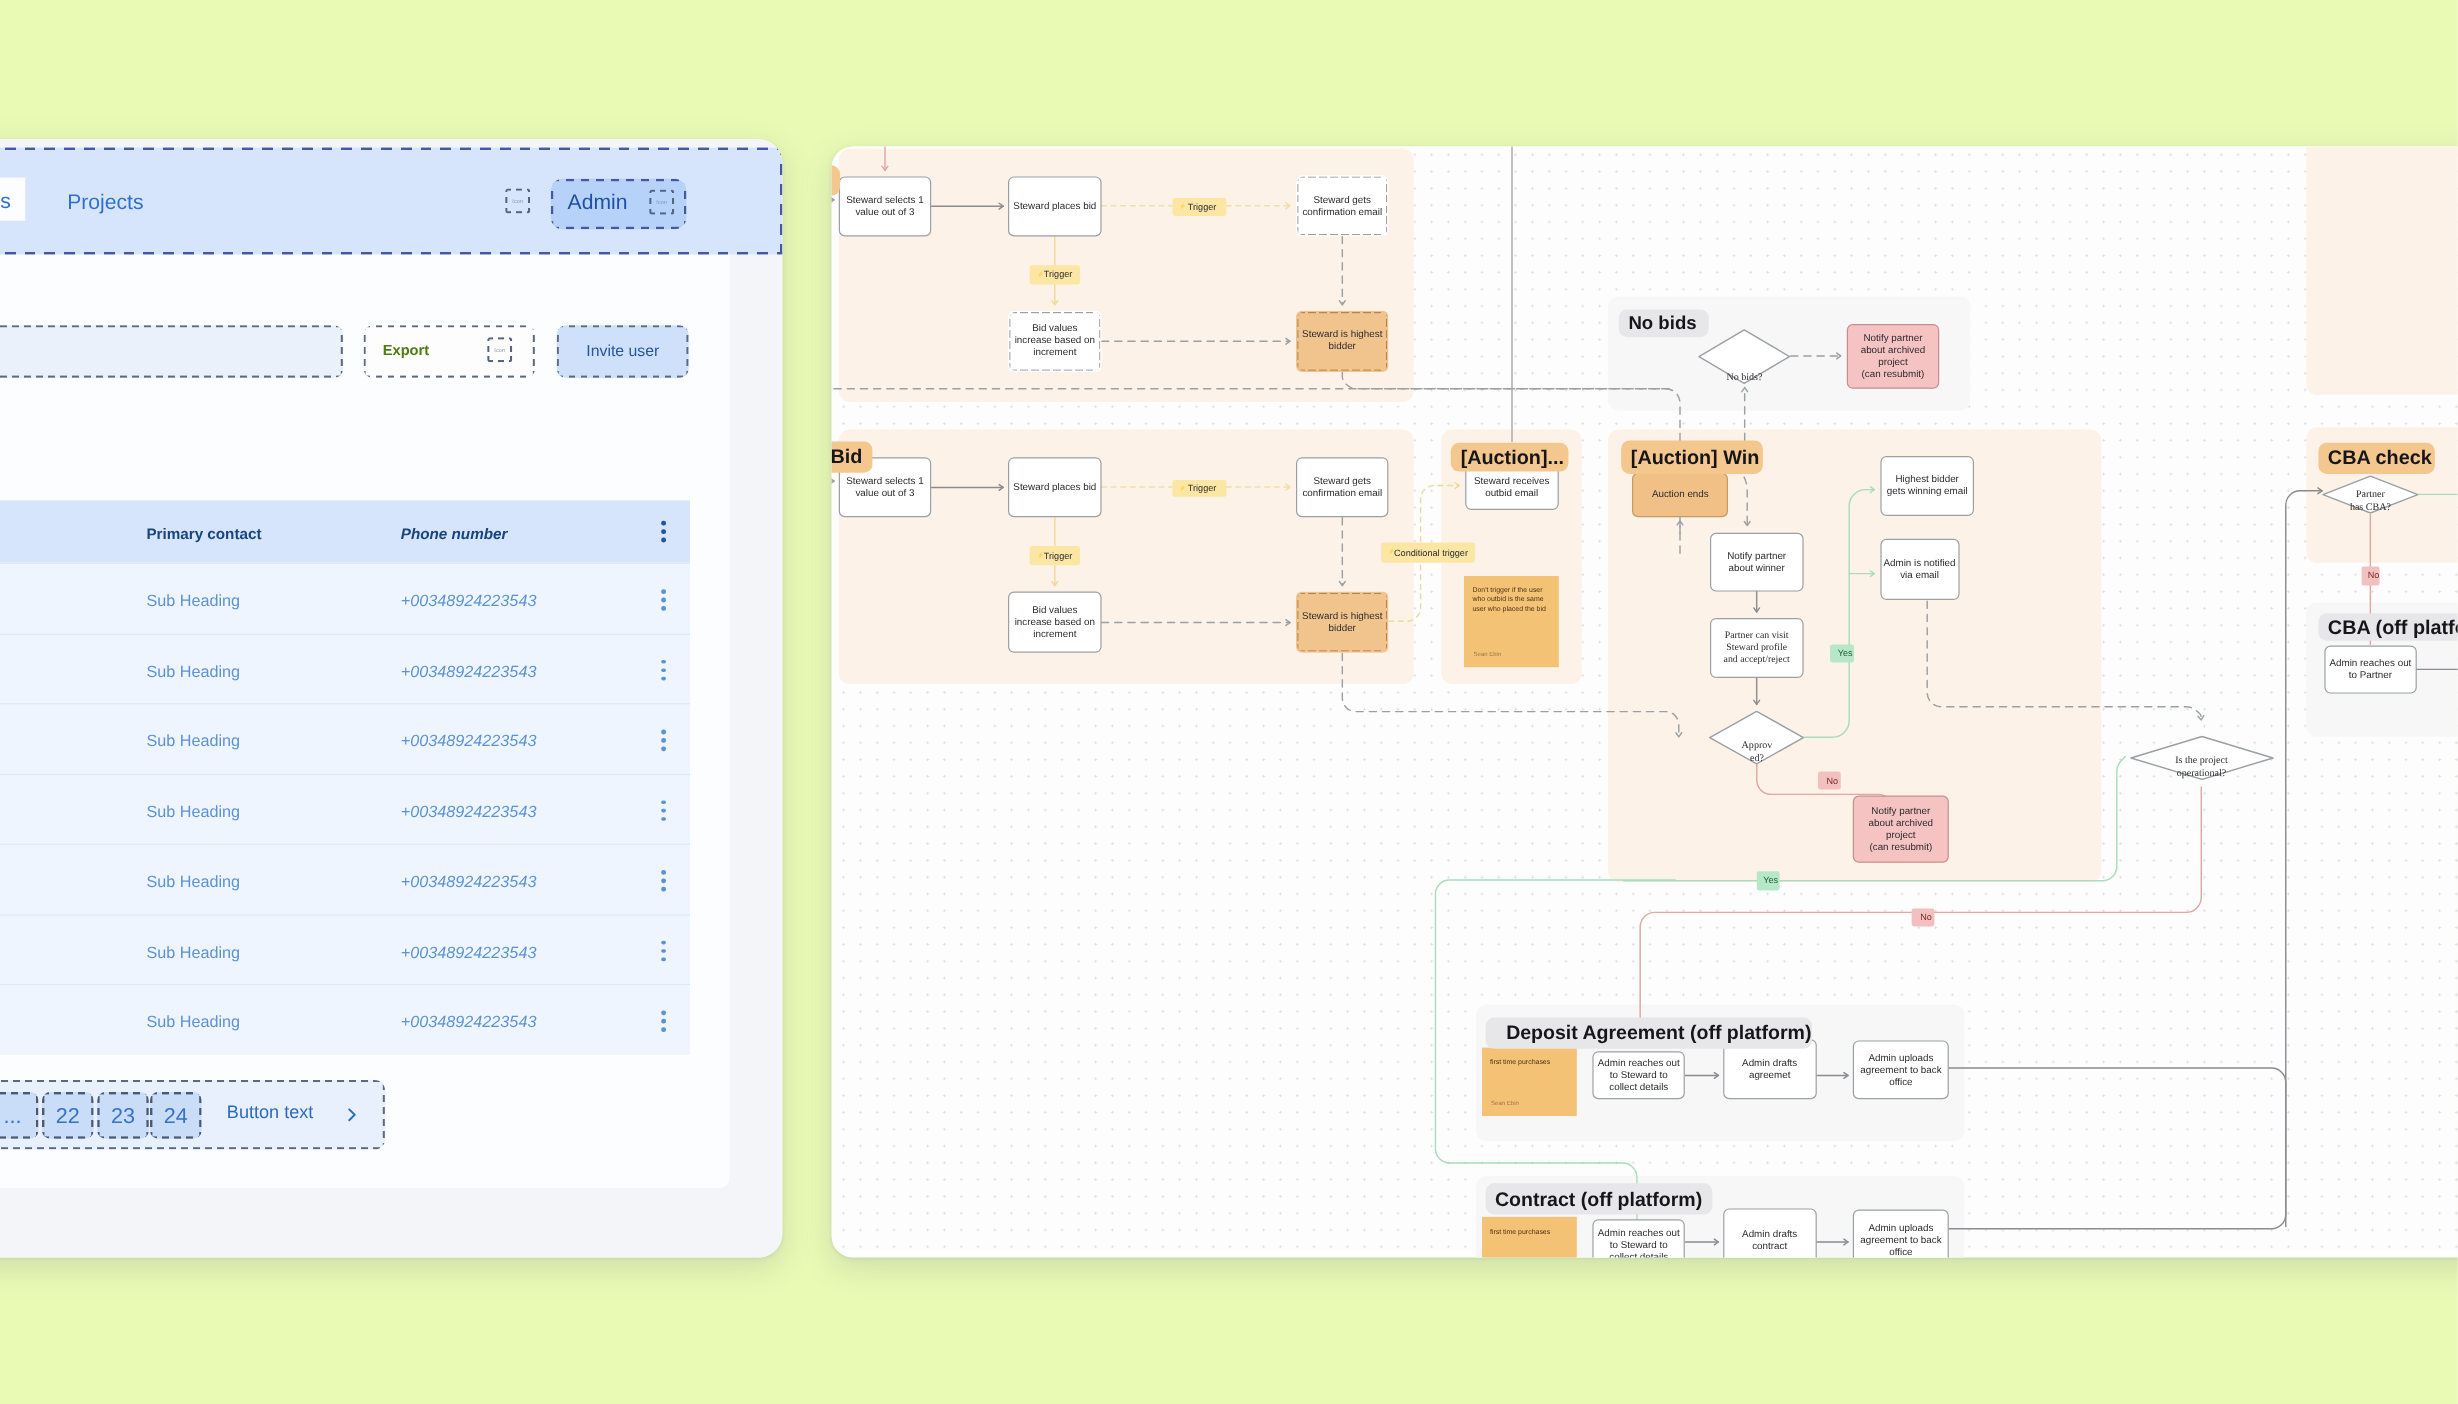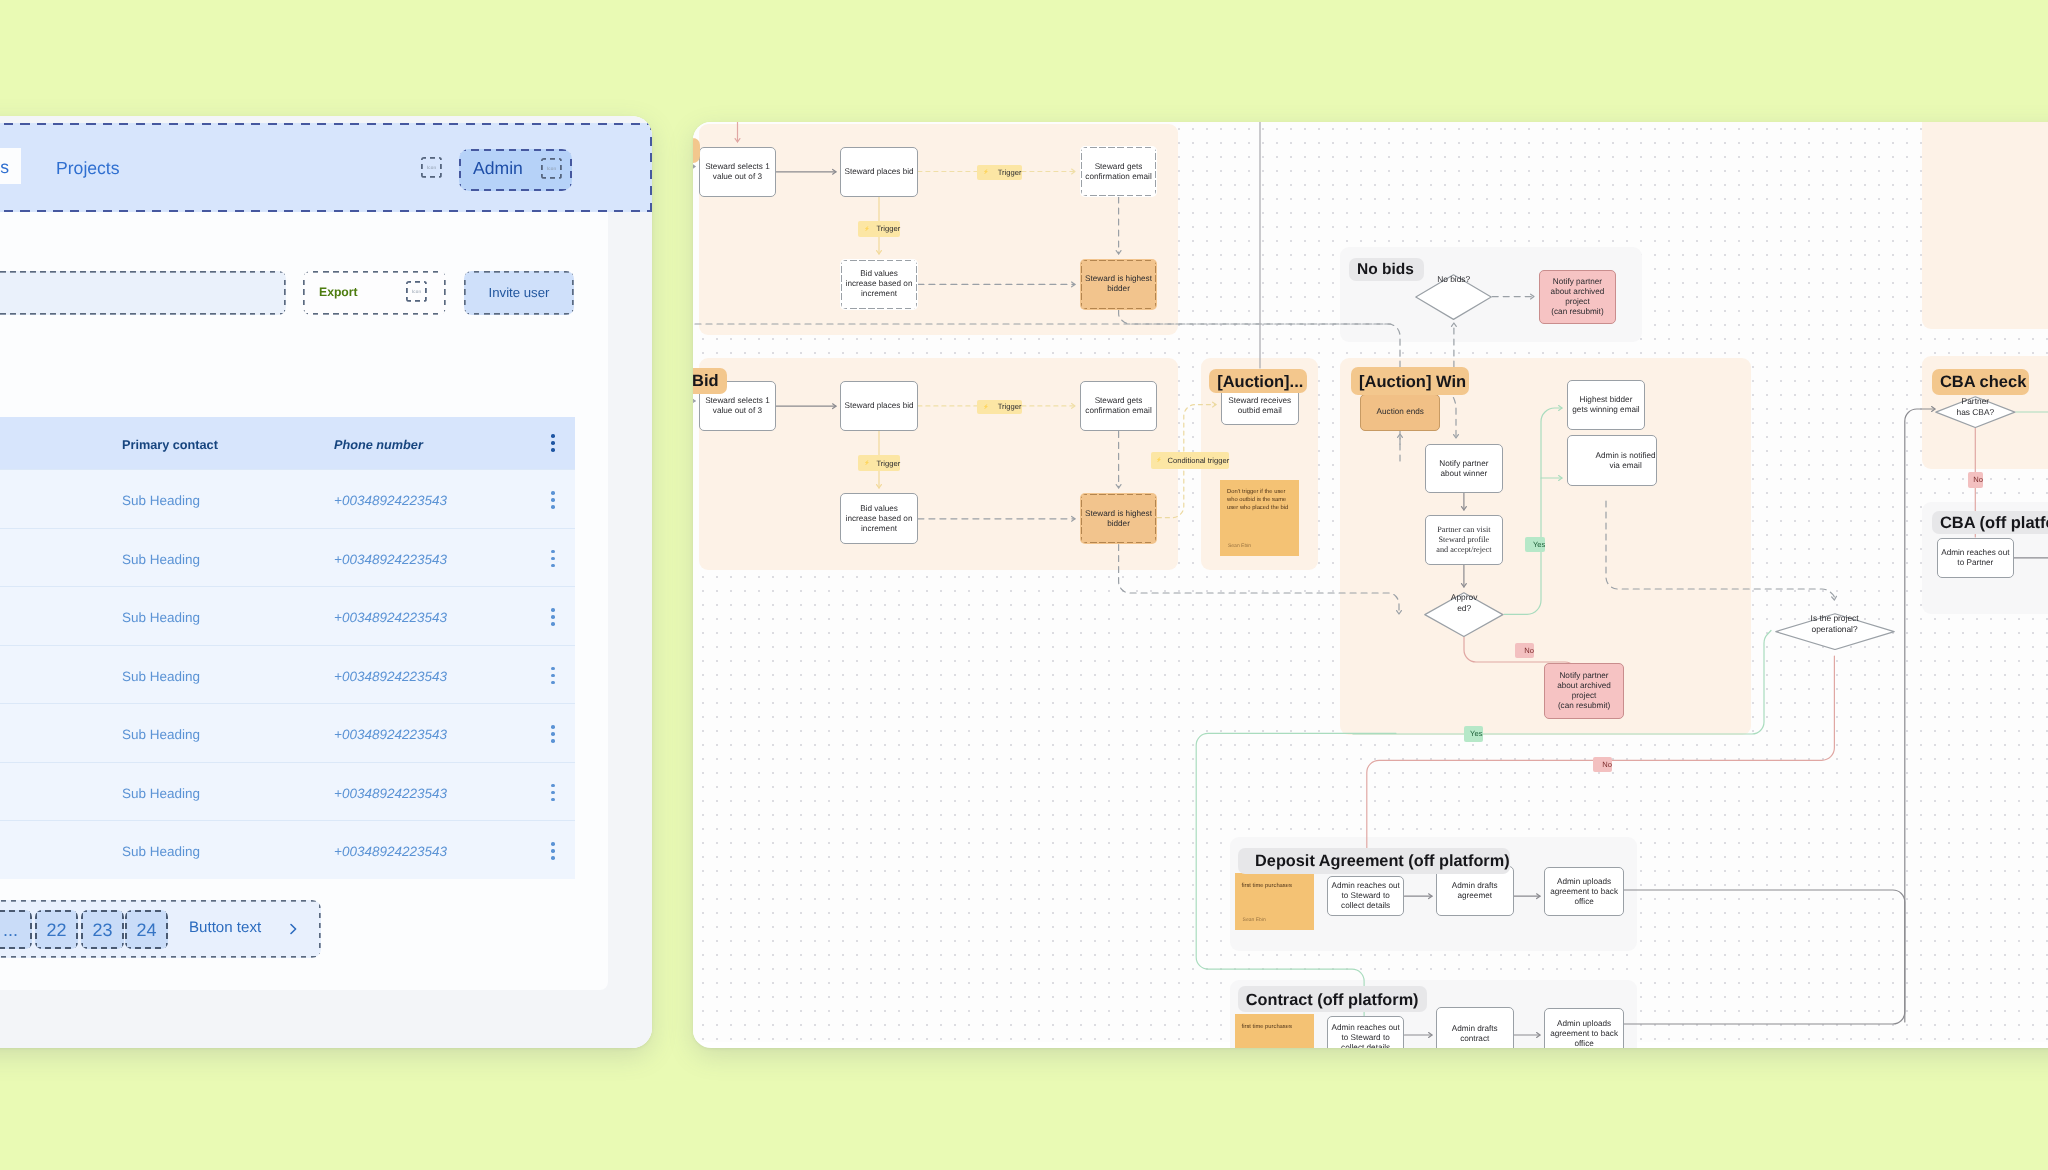--- a/index.html
+++ b/index.html
@@ -132,34 +132,34 @@
       repeating-linear-gradient(0deg, var(--dc) 0 var(--dd), rgba(0,0,0,0) var(--dd) calc(var(--dd) + var(--dg)));
     background-size: 100% var(--dw), 100% var(--dw), var(--dw) 100%, var(--dw) 100%;
     background-position: 0 0, 0 100%, 0 0, 100% 0; background-repeat:no-repeat;}
   .pbox.tan.dashed{--dc:#b3854f;}
   .pbox{position:relative;}
   .pbox.tan{background:#f2c48d;border-color:#b3854f;}
   .pbox.tan.dashed{border-color:transparent;}
   .pbox.red{background:#f6c3c3;border-color:#c98d8d;}
   .pbox.tan2{background:#f1c086;border:1.3px solid #c79a63;}
   
-  .chip{border-radius:2px;display:flex;align-items:center;justify-content:flex-end;
+  .chip{border-radius:2px;display:flex;align-items:center;justify-content:center;
     font-size:7.6px;color:#2b2b2f;white-space:nowrap;}
   .chip.yellow::before{content:"\26A1";position:absolute;left:6px;top:50%;transform:translateY(-50%);
     font-size:4.6px;color:#e0bf6d;opacity:.55;}
   .chip>span{padding-left:5px;}
   .chip.yellow{background:#fce6a4;}
   .chip.green{background:#b6e8c8;color:#1b5e36;}
   .chip.red{background:#f3c0c0;color:#7d2b2b;}
   
   .sticky{background:#f4c274;color:#4d3217;font-size:5.8px;line-height:8.1px;padding:8.5px 7px;overflow:hidden;}
   .sticky .ftp{font-size:5px;}
   
-  .dia{display:flex;align-items:flex-start;justify-content:center;text-align:center;
-    font-size:8.4px;line-height:11px;color:#2b2b2f;}
+  .dia{display:flex;align-items:flex-end;justify-content:center;text-align:center;
+    font-size:8.4px;line-height:11px;color:#2b2b2f;font-family:Liberation Serif, serif;}
 </style>
 </head>
 <body>
 
 <div class="stage">
   <div id="left-panel">
     <div id="lp-inner">
       <div class="lp-card"></div>
 
       <div class="navbar"></div>
@@ -426,21 +426,21 @@
         </div>
         <div class="n pbox plain" style="left: 731.7px; top: 398.6px; width: 78.4px; height: 50.8px; font-family: Liberation Serif, serif;">
           <span style="white-space: pre-line;">Partner can visit
 Steward profile
 and accept/reject</span>
         </div>
         <div class="n pbox plain" style="left: 873.6px; top: 264px; width: 78.8px; height: 49.9px;">
           <span style="white-space: pre-line;">Highest bidder
 gets winning email</span>
         </div>
-        <div class="n pbox plain" style="left: 873.6px; top: 319px; width: 90px; height: 51.2px; padding-left: 28px;">
+        <div class="n pbox plain" style="left: 873.6px; top: 333px; width: 66px; height: 51.2px;">
           <span style="white-space: pre-line;">Admin is notified
 via email</span>
         </div>
         <div class="n pbox red" style="left: 851.4px; top: 546.8px; width: 79.3px; height: 55.8px;">
           <span style="white-space: pre-line;">Notify partner
 about archived
 project
 (can resubmit)</span>
         </div>
         <div class="n pbox plain" style="left: 1243.9px; top: 421.6px; width: 76.9px; height: 40.4px;">

